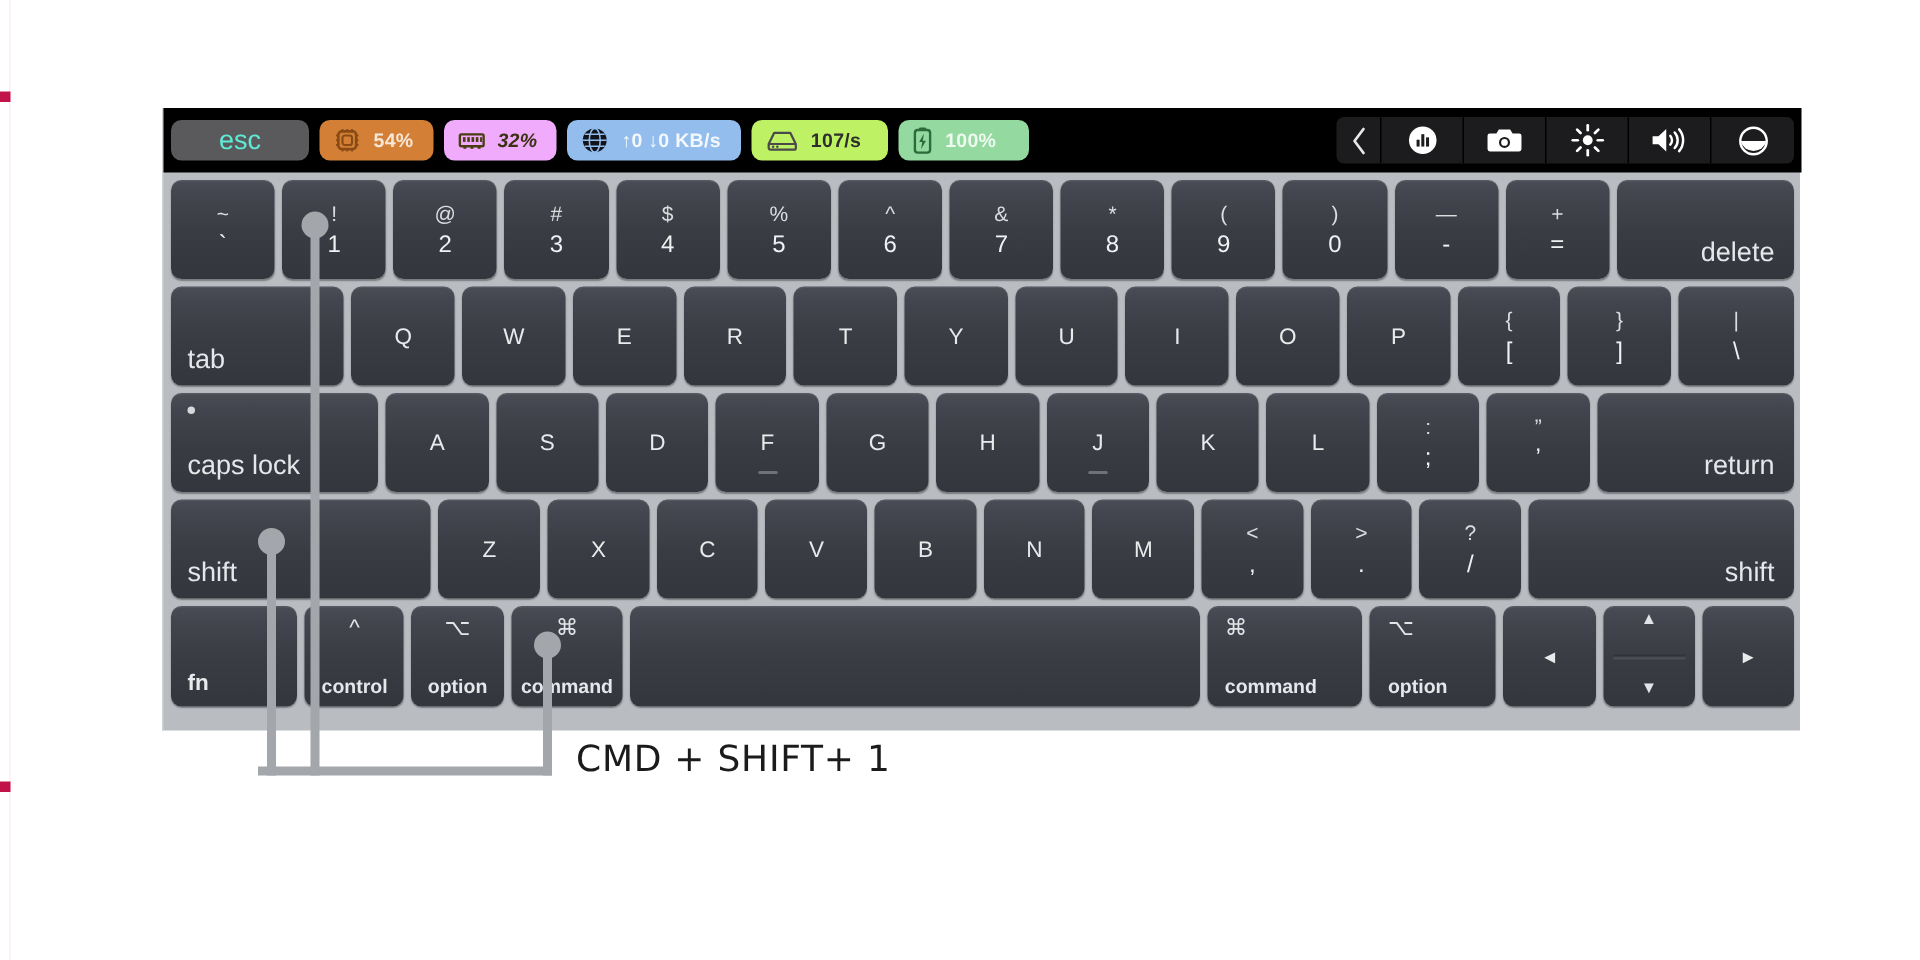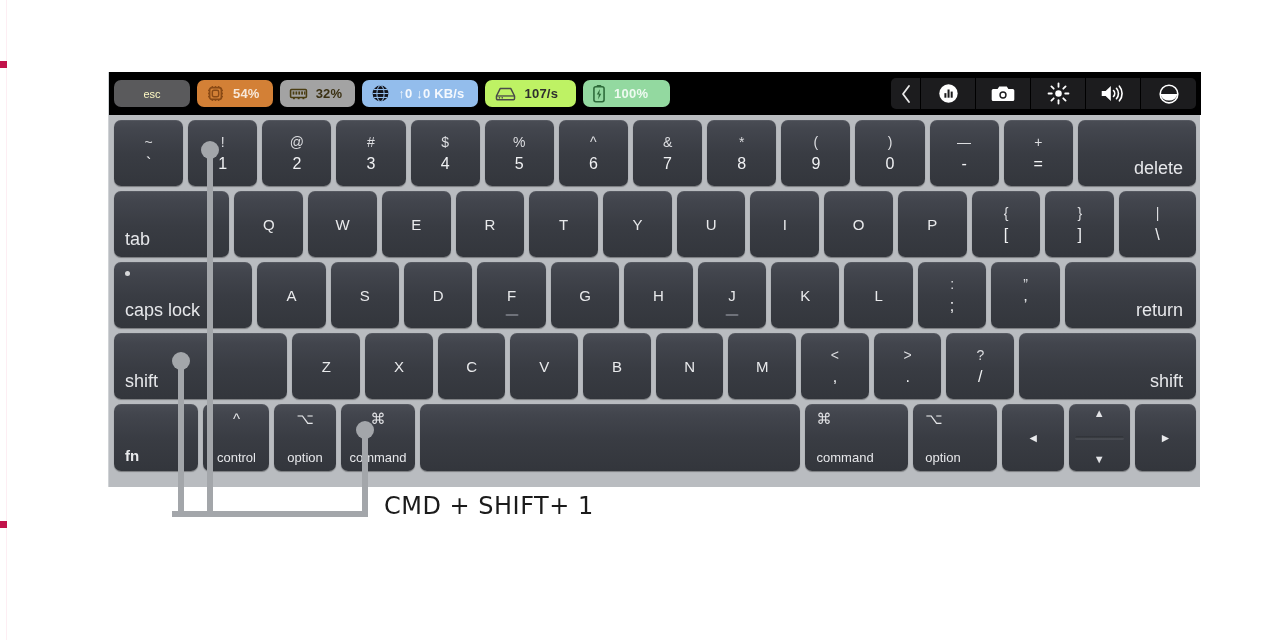--- a/index.html
+++ b/index.html
@@ -33,26 +33,26 @@
     padding: 0 5px;
   }
   .tb-left { display: flex; align-items: center; gap: 7px; }
   .tb-spacer { flex: 1; }
   .tb-pill {
     height: 27px; border-radius: 7px; display: flex; align-items: center;
     gap: 8px; padding: 0 13px 0 9px; font-size: 13px; font-weight: 600;
     color: #fff; letter-spacing: .2px;
   }
   .tb-esc {
-    background: #5a5a5c; color: #fef9c3; height: 27px; width: 76px;
+    background: #5a5a5c; color: #5eead4; height: 27px; width: 92px;
     border-radius: 7px; display: flex; align-items: center; justify-content: center;
-    font-size: 11px; font-weight: 400;
+    font-size: 18px; font-weight: 400;
   }
   .pill-cpu  { background: #d38036; color: #f7e7d8; }
-  .pill-mem  { background: #a3a3a3; color: #3a3012; }
+  .pill-mem  { background: #f0abfc; color: #3a3012; font-style: italic; }
   .pill-net  { background: #93bdec; color: #f4f8fd; }
   .pill-disk { background: #bef264; color: #2e2e2e; }
   .pill-batt { background: #93d9a0; color: #eefaf0; }
   .pill-ico { width: 19px; height: 19px; flex: 0 0 19px; display:block; }
   .pill-txt { white-space: nowrap; }
 
   .tb-right { display: flex; align-items: center; height: 31px;
               background: #1c1c1e; border-radius: 5px; overflow: hidden; }
   .tb-btn { width: 55px; height: 31px; display: flex; align-items: center;
             justify-content: center; border-right: 1px solid #000; }
@@ -86,21 +86,21 @@
   .key .dual .lo { font-size: 16px; color: #f0f1f3; }
 
   
   .key.corner { justify-content: flex-start; align-items: flex-end; padding: 0 0 7px 11px; }
   .key.corner.right { justify-content: flex-end; padding: 0 13px 7px 0; }
   .key.corner .clabel { font-size: 18px; color: #e6e7ea; font-weight: 400; }
 
   .key.mod { flex-direction: column; align-items: center; justify-content: space-between;
              padding: 7px 0 7px 0; }
   .key.mod .sym { font-size: 15px; color: #e3e4e7; line-height: 1; }
-  .key.mod .nm  { font-size: 13px; color: #e6e7ea; font-weight: 400; line-height: 1; }
+  .key.mod .nm  { font-size: 13px; color: #e6e7ea; font-weight: 700; line-height: 1; }
   .key.mod.lalign { align-items: flex-start; padding-left: 12px; }
 
   .key.fnkey { justify-content: flex-start; align-items: flex-end; padding: 0 0 7px 11px; }
 
   .caps-dot { position: absolute; left: 11px; top: 9px; width: 5px; height: 5px;
               border-radius: 50%; background: #d7d8da; }
   .homing { position: absolute; bottom: 12px; left: 50%; transform: translateX(-50%);
             width: 13px; height: 2px; background: #6f727a; border-radius: 1px; }
 
   

